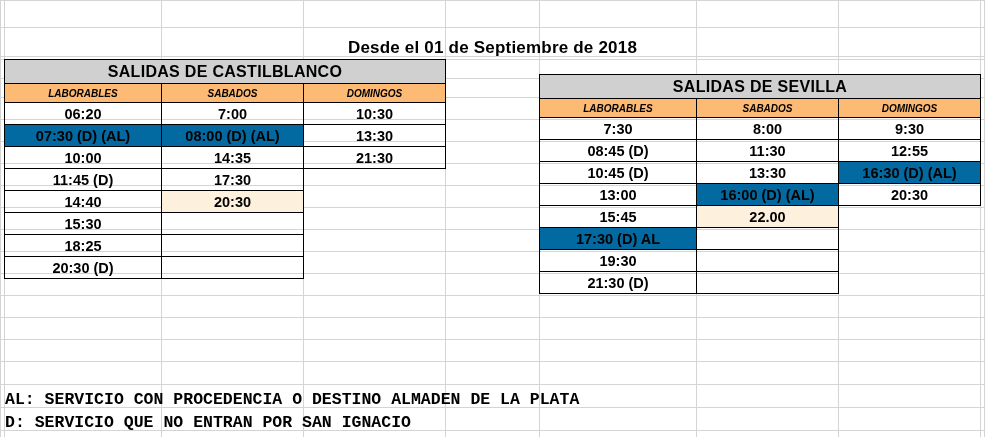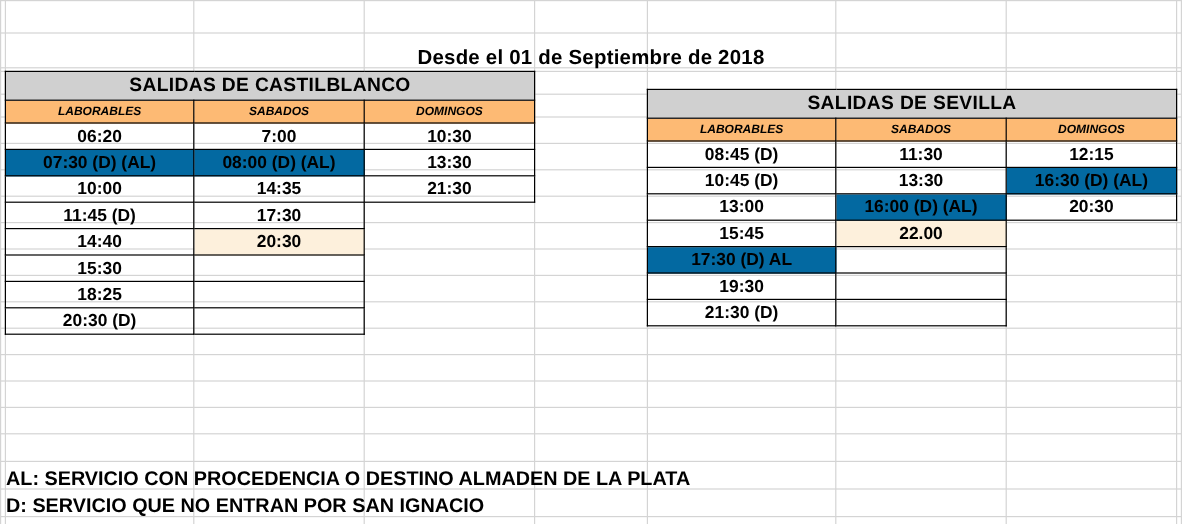--- a/index.html
+++ b/index.html
@@ -100,20 +100,21 @@
     left: 5px;
     top: 388px;
     width: 700px;
   }
   .notes div {
     font-size: 16.5px;
     font-weight: bold;
     color: #000;
     line-height: 23px;
     white-space: nowrap;
+    font-family: Liberation Mono, monospace;
   }
 </style>
 </head>
 <body>
 
 <div class="grid-layer">
     <div class="vline" style="left: 0px;"></div>
     <div class="vline" style="left: 4px;"></div>
     <div class="vline" style="left: 161px;"></div>
     <div class="vline" style="left: 303px;"></div>
@@ -219,23 +220,28 @@
       <th class="hdr-main" colspan="3">SALIDAS DE SEVILLA</th>
     </tr>
     <tr>
       <th class="hdr-col">LABORABLES</th>
       <th class="hdr-col">SABADOS</th>
       <th class="hdr-col">DOMINGOS</th>
     </tr>
   </thead>
   <tbody>
       <tr>
+        <td>7:30</td>
+        <td>8:00</td>
+        <td>9:30</td>
+      </tr>
+      <tr>
         <td>08:45 (D)</td>
         <td>11:30</td>
-        <td>12:15</td>
+        <td>12:55</td>
       </tr>
       <tr>
         <td>10:45 (D)</td>
         <td>13:30</td>
         <td class="cell-hl">16:30 (D) (AL)</td>
       </tr>
       <tr>
         <td>13:00</td>
         <td class="cell-hl">16:00 (D) (AL)</td>
         <td>20:30</td>

